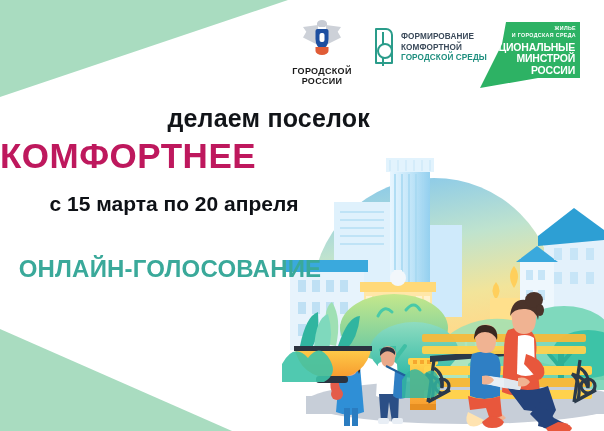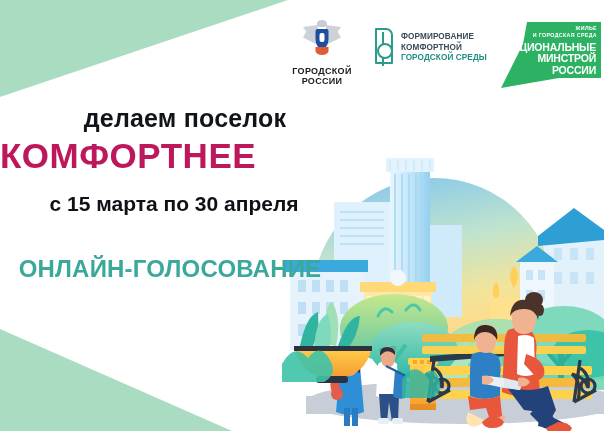--- a/index.html
+++ b/index.html
@@ -46,31 +46,31 @@
      box-sizing:border-box;}
   .fkgs-mark .stem{position:absolute;left:9.2px;top:4px;width:2.2px;height:34px;
      background:#2a9c8a;}
   .fkgs-mark .ring{position:absolute;left:4.2px;top:15px;width:12px;height:12px;
      border:2.2px solid #2a9c8a;border-radius:50%;background:#fff;}
   .fkgs-txt{font-size:8.2px;line-height:10.4px;color:#3b4a5a;font-weight:bold;
      letter-spacing:.1px;white-space:nowrap;}
   .fkgs-txt .b3{color:#1f8f7f;}
 
   
-  .logo-np{left:495px;top:10px;width:106px;height:82px;}
+  .logo-np{left:474px;top:10px;width:106px;height:82px;}
   .np-banner{position:absolute;left:0;top:4px;width:106px;height:66px;
      background:#2db264;
      clip-path:polygon(32px 0,106px 0,106px 56px,64px 56px,6px 66px,28px 22px);}
   .np-top{position:absolute;right:4px;top:7px;text-align:right;
      font-size:5.3px;line-height:7px;color:#ffffff;font-weight:bold;letter-spacing:.35px;}
   .np-main{position:absolute;right:5px;top:24px;text-align:right;
      font-size:10.5px;line-height:11.4px;color:#ffffff;font-weight:bold;letter-spacing:-.2px;}
 
   
-  .t-line1{position:absolute;left:0;top:104px;width:370px;text-align:center;
+  .t-line1{position:absolute;left:0;top:104px;width:370px;text-align:right;
      font-size:25px;font-weight:bold;color:#111418;letter-spacing:.2px;}
   .t-line2{position:absolute;left:0;top:136px;width:370px;text-align:left;
      font-size:35px;font-weight:bold;color:#be185d;letter-spacing:.5px;}
   .t-dates{position:absolute;left:0;top:190px;width:348px;text-align:center;
      font-size:21px;font-weight:bold;color:#0e1116;line-height:27px;}
   .t-online{position:absolute;left:10px;top:255px;width:320px;text-align:center;
      font-size:24px;font-weight:bold;color:#3aa99a;letter-spacing:.2px;}
 
   
   .illus{position:absolute;right:0;top:150px;width:322px;height:281px;overflow:hidden;}
@@ -366,18 +366,18 @@
 
       <path d="M0 214 q12 -22 26 -6 q12 -16 22 2 q8 14 -6 22 L0 232 Z" fill="#3dc3a7" opacity=".9"></path>
       <path d="M120 230 q10 -18 22 -6 q12 -10 16 8 q2 14 -10 16 l-28 0 Z" fill="#31b5a0" opacity=".85"></path>
     </svg>
   </div>
 
   <div class="t-line1">делаем  поселок</div>
   <div class="t-line2">КОМФОРТНЕЕ</div>
 
   <div class="t-dates">
-    <div>с 15 марта по 30 апреля</div>
+    <div>с 15 марта по 20 апреля</div>
   </div>
 
   <div class="t-online">ОНЛАЙН-ГОЛОСОВАНИЕ</div>
 
 </div>
 
 </body></html>

